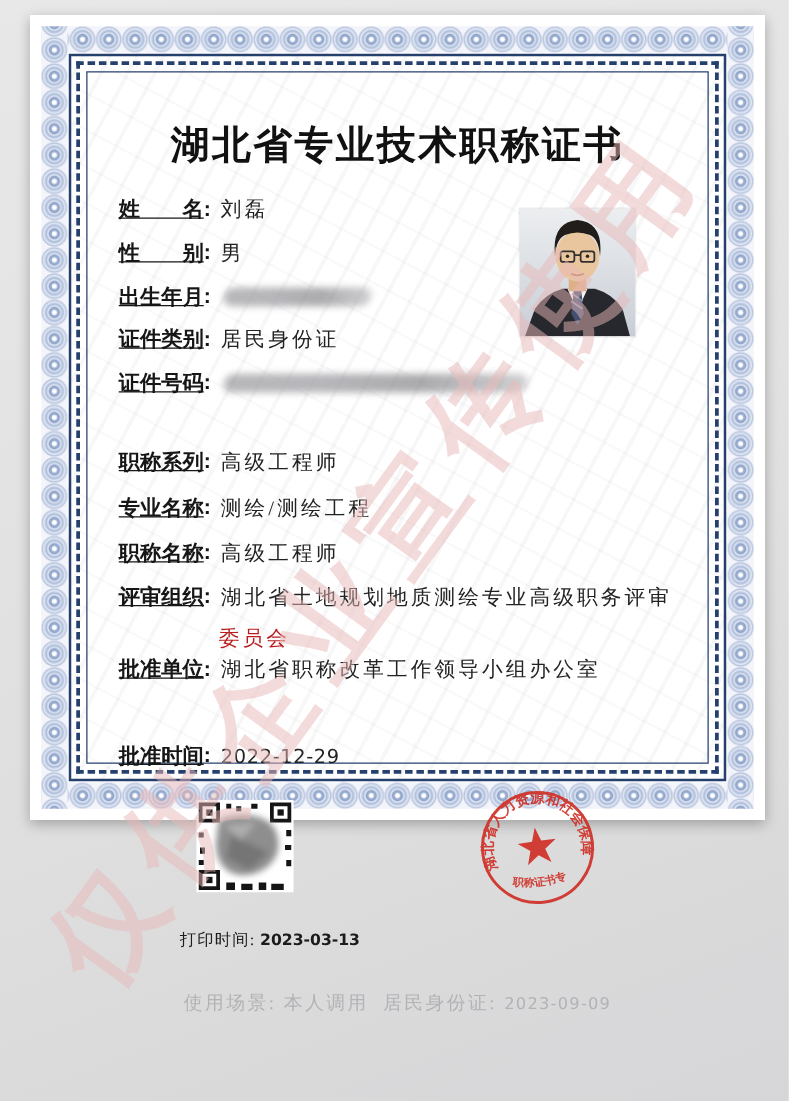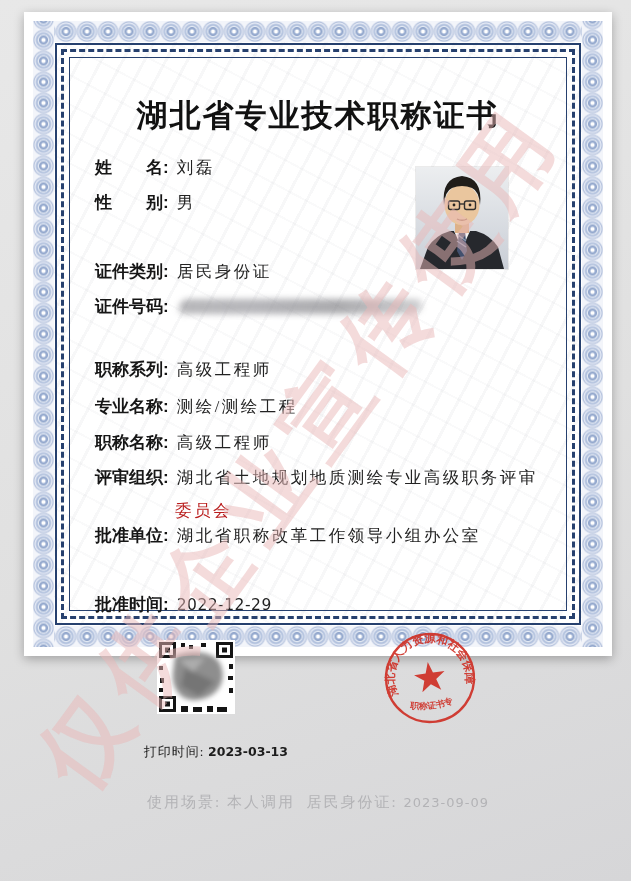--- a/index.html
+++ b/index.html
@@ -35,21 +35,21 @@
 
   .title{
     position:absolute;left:0;right:0;top:83px;text-align:center;
     font-family:"Liberation Serif",serif;font-weight:bold;
     font-size:31px;letter-spacing:2px;color:#111;
   }
 
   .row{position:absolute;left:71px;white-space:nowrap;}
   .flabel{
     display:inline-block;width:68px;text-align:justify;text-align-last:justify;
-    font-weight:bold;font-size:17px;color:#161616;vertical-align:middle;
+    font-weight:bold;font-size:17px;color:#161616;vertical-align:middle;text-decoration:underline;
   }
   .colon{font-weight:bold;font-size:17px;color:#161616;vertical-align:middle;}
   .fvalue{
     margin-left:8px;font-family:"Liberation Serif",serif;
     font-size:16.5px;letter-spacing:2.5px;color:#222;vertical-align:middle;
   }
   .fvalue.num{font-family:"DejaVu Sans",sans-serif;font-size:15.5px;letter-spacing:0.5px;}
   .cont-line{
     position:absolute;left:151px;font-family:"Liberation Serif",serif;
     font-size:16.5px;letter-spacing:2.5px;color:#b91c1c;white-space:nowrap;
@@ -109,20 +109,23 @@
   <div class="frame-dots"></div>
   <div class="frame-inner"></div>
 
   <div class="title">湖北省专业技术职称证书</div>
 
   <div class="row" style="top:144px">
     <span class="flabel">姓名</span><span class="colon">:</span><span class="fvalue">刘磊</span>
   </div>
   <div class="row" style="top:179px">
     <span class="flabel">性别</span><span class="colon">:</span><span class="fvalue">男</span>
+  </div>
+  <div class="row" style="top:214px">
+    <span class="flabel">出生年月</span><span class="colon">:</span><span class="redact short"></span>
   </div>
   <div class="row" style="top:248px">
     <span class="flabel">证件类别</span><span class="colon">:</span><span class="fvalue">居民身份证</span>
   </div>
   <div class="row" style="top:283px">
     <span class="flabel">证件号码</span><span class="colon">:</span><span class="redact long"></span>
   </div>
 
   <div class="row" style="top:346px">
     <span class="flabel">职称系列</span><span class="colon">:</span><span class="fvalue">高级工程师</span>

